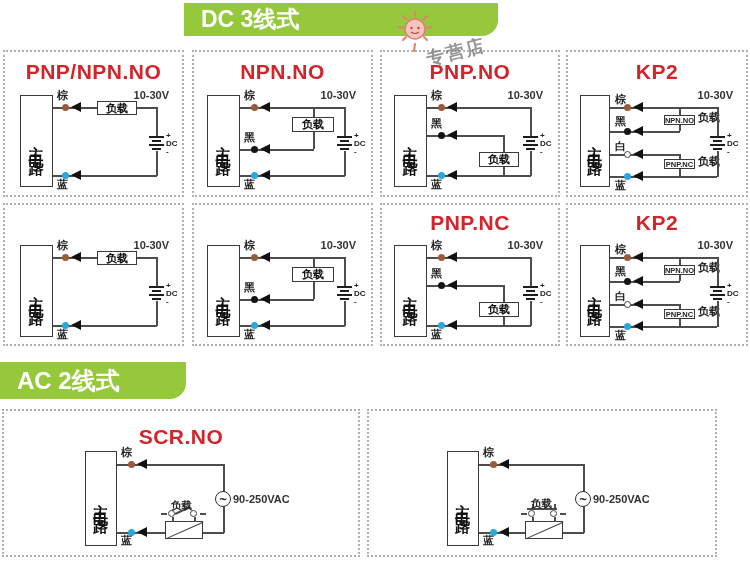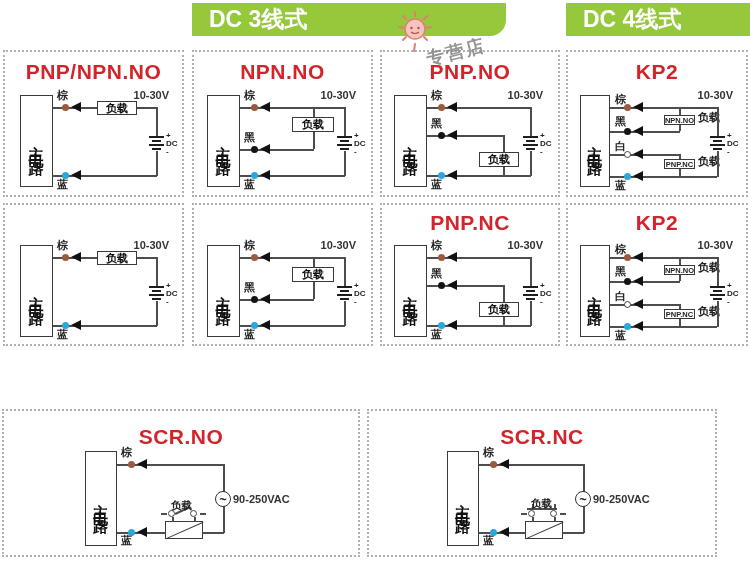--- a/index.html
+++ b/index.html
@@ -48,22 +48,22 @@
   .loadrect { position: absolute; border: 1.4px solid #3a3a3a; background: #fff; }
   .diag { position: absolute; left: -2px; top: 8px; width: 41px; height: 1.4px; background: #3a3a3a;
           transform: rotate(-24deg); }
   .slant { transform-origin: left center; transform: rotate(-25deg); }
 </style>
 </head>
 <body>
 
 <div class="page">
 
-  <div class="badge rbr" style="left:192px;width:314px">DC 3线式</div>
-  <div class="badge" style="left:566px;width:184px">DC 4线式</div>
+  <div class="badge rbr" style="left:184px;width:314px">DC 3线式</div>
+  <div class="badge rbr" style="left:0;top:362px;width:186px;height:37px;line-height:37px;font-size:24px">AC 2线式</div>
 
   <svg class="wm-sun" style="left:396px;top:10px" width="38" height="44" viewBox="0 0 38 44">
     <g stroke="#e07f76" stroke-width="2" stroke-linecap="round">
       <line x1="19" y1="6" x2="19" y2="2"></line>
         <line x1="28" y1="9" x2="31" y2="6"></line>
       <line x1="31" y1="18" x2="35" y2="17"></line>
         <line x1="10" y1="9" x2="7" y2="6"></line>
       <line x1="7" y1="18" x2="3" y2="17"></line>
         <line x1="28" y1="27" x2="31" y2="30"></line>
       <line x1="10" y1="27" x2="7" y2="30"></line>
@@ -398,21 +398,20 @@
     <span class="lbl" style="left:167px;top:89px;font-size:10.5px">负载</span>
     <div class="dot" style="left:124px;top:50px;background:#9a5b3c"></div>
     <div class="dot" style="left:124px;top:118px;background:#2aa8dd"></div>
     <div class="arrL" style="left:133px;top:48px"></div>
     <div class="arrL" style="left:133px;top:116px"></div>
     <span class="lbl" style="left:117px;top:36px">棕</span>
     <span class="lbl" style="left:117px;top:124px">蓝</span>
   </div>
 
   <div class="panel" style="left:367px;top:409px;width:350px;height:148px">
-    <div class="ptitle" style="top:14px">SCR.NC</div>
     <div class="mainbox" style="left:78px;top:40px;width:32px;height:95px">
         <span class="vtext">主电路</span>
       </div>
     <div class="wh" style="left:110px;top:53px;width:105px"></div>
     <div class="wh" style="left:110px;top:121px;width:105px"></div>
     <div class="wv" style="left:214px;top:53px;height:28px"></div>
     <div class="wv" style="left:214px;top:95px;height:27px"></div>
     <div class="accirc" style="left:206px;top:80px">
         <span>~</span>
       </div>

